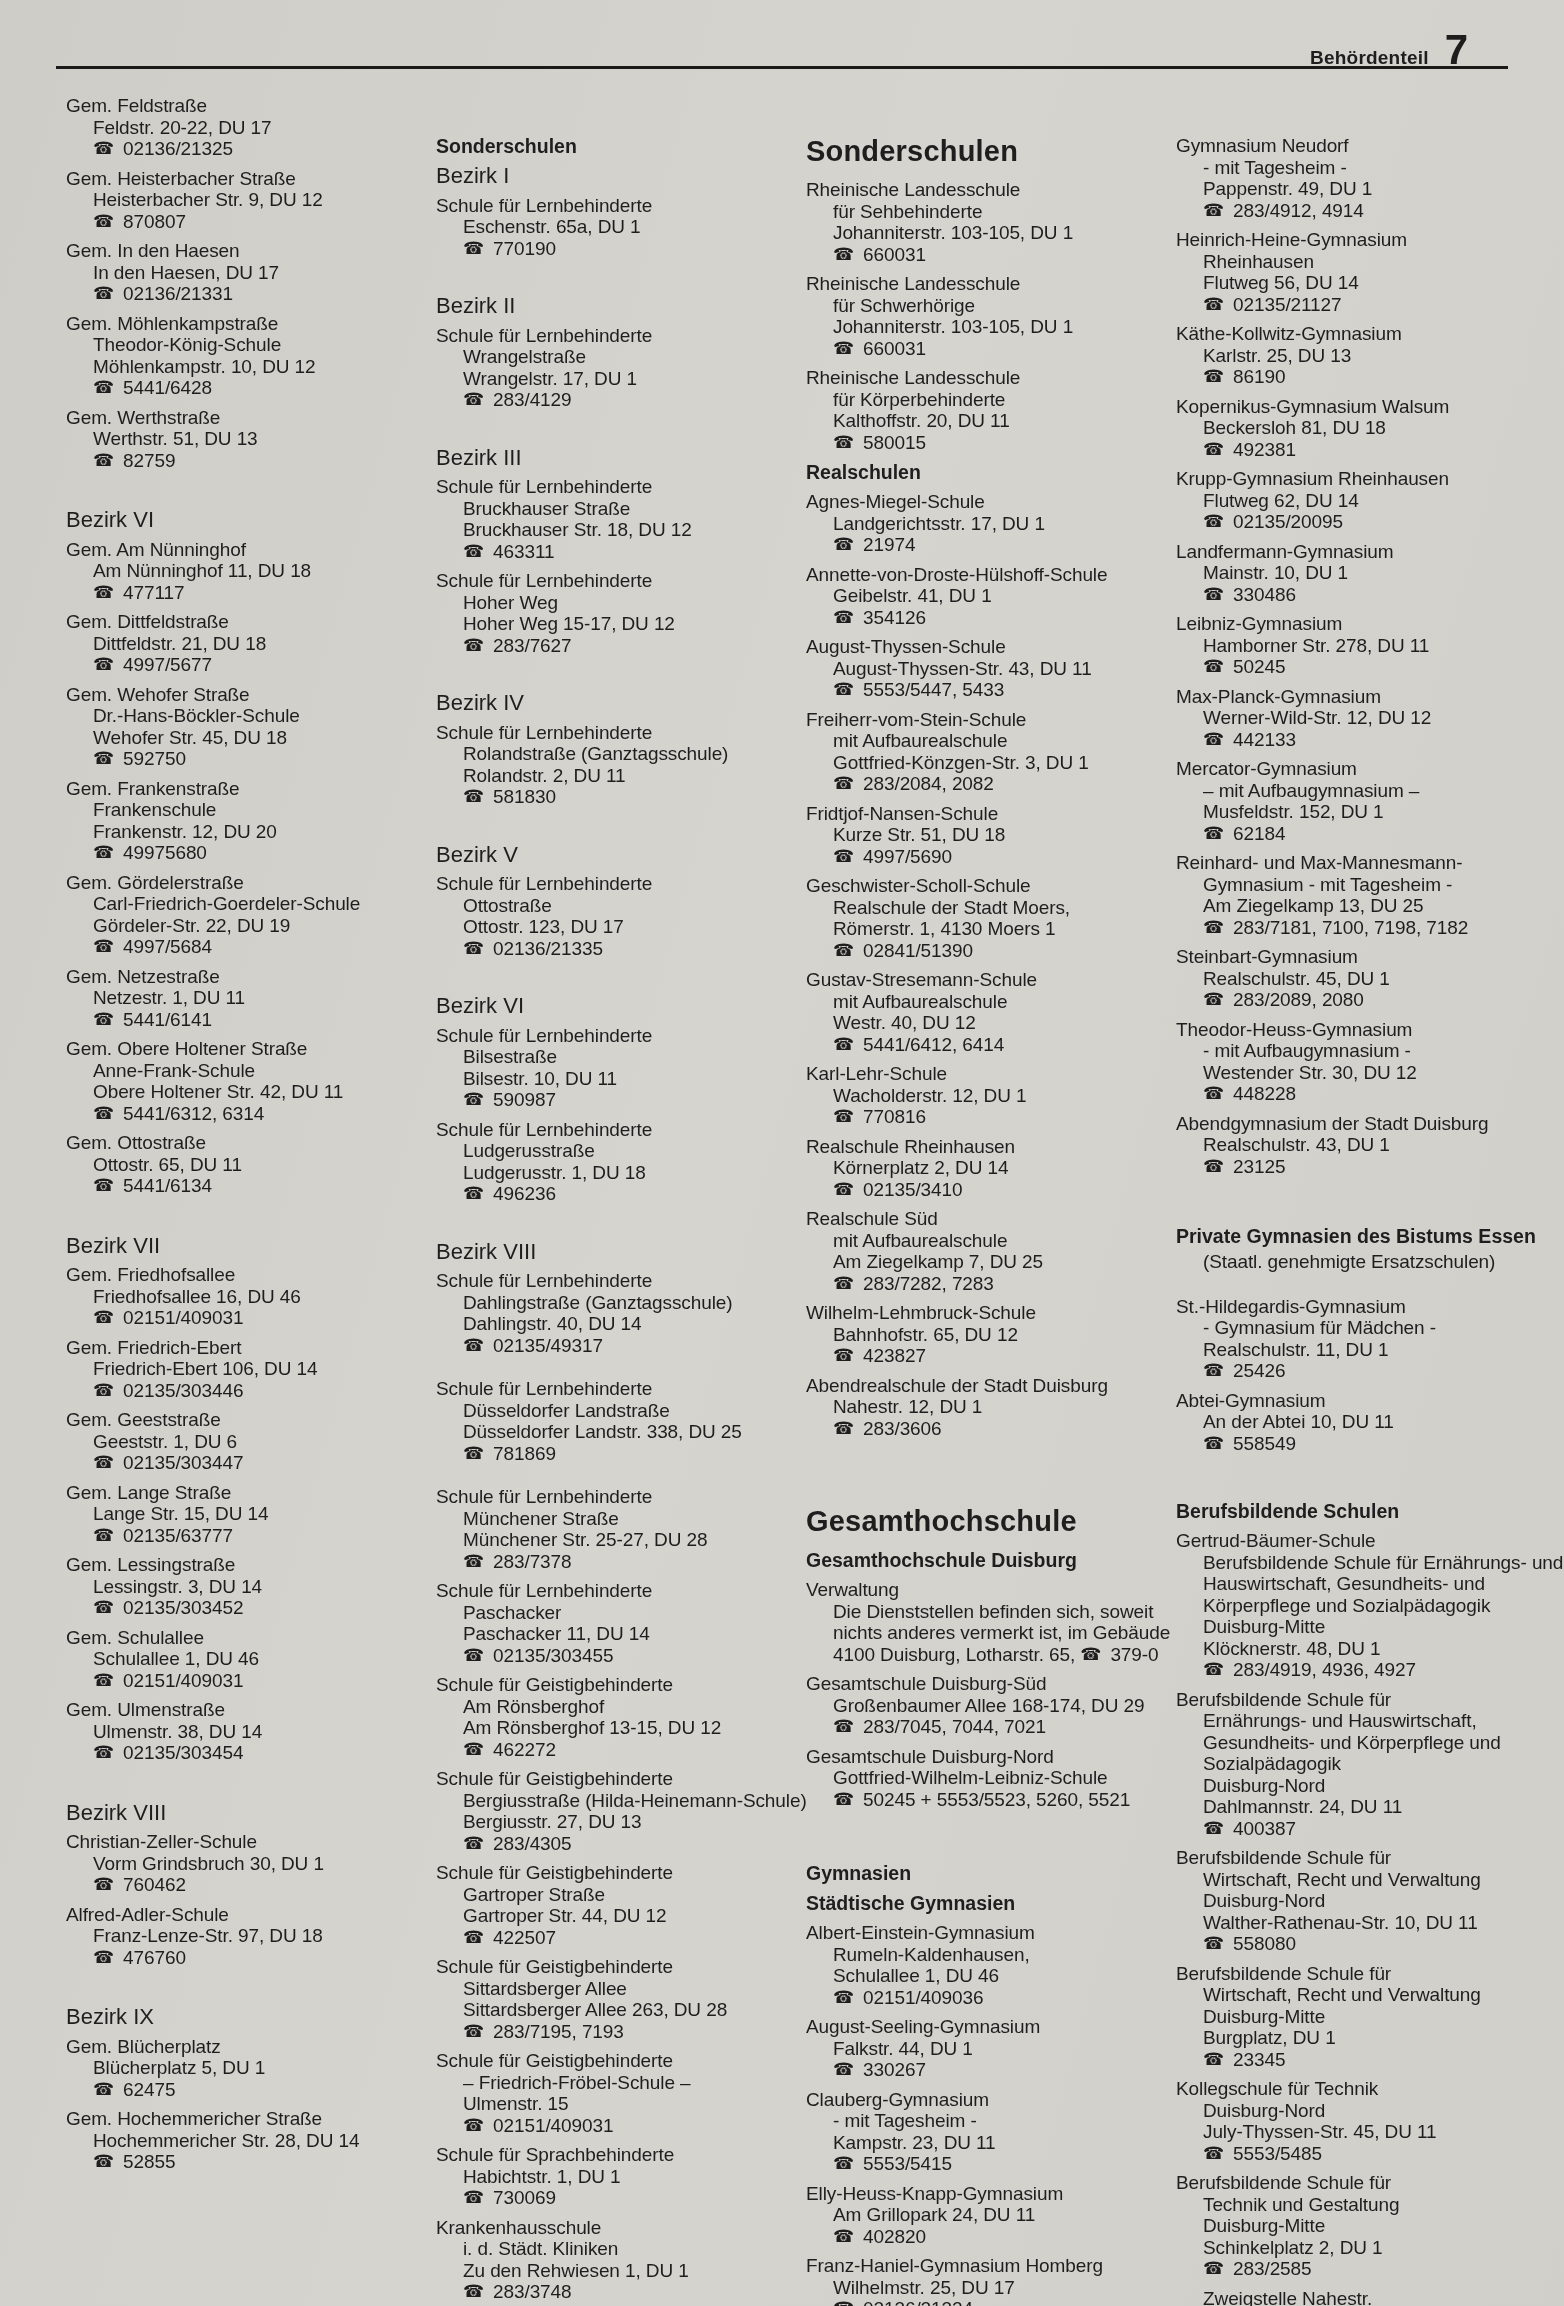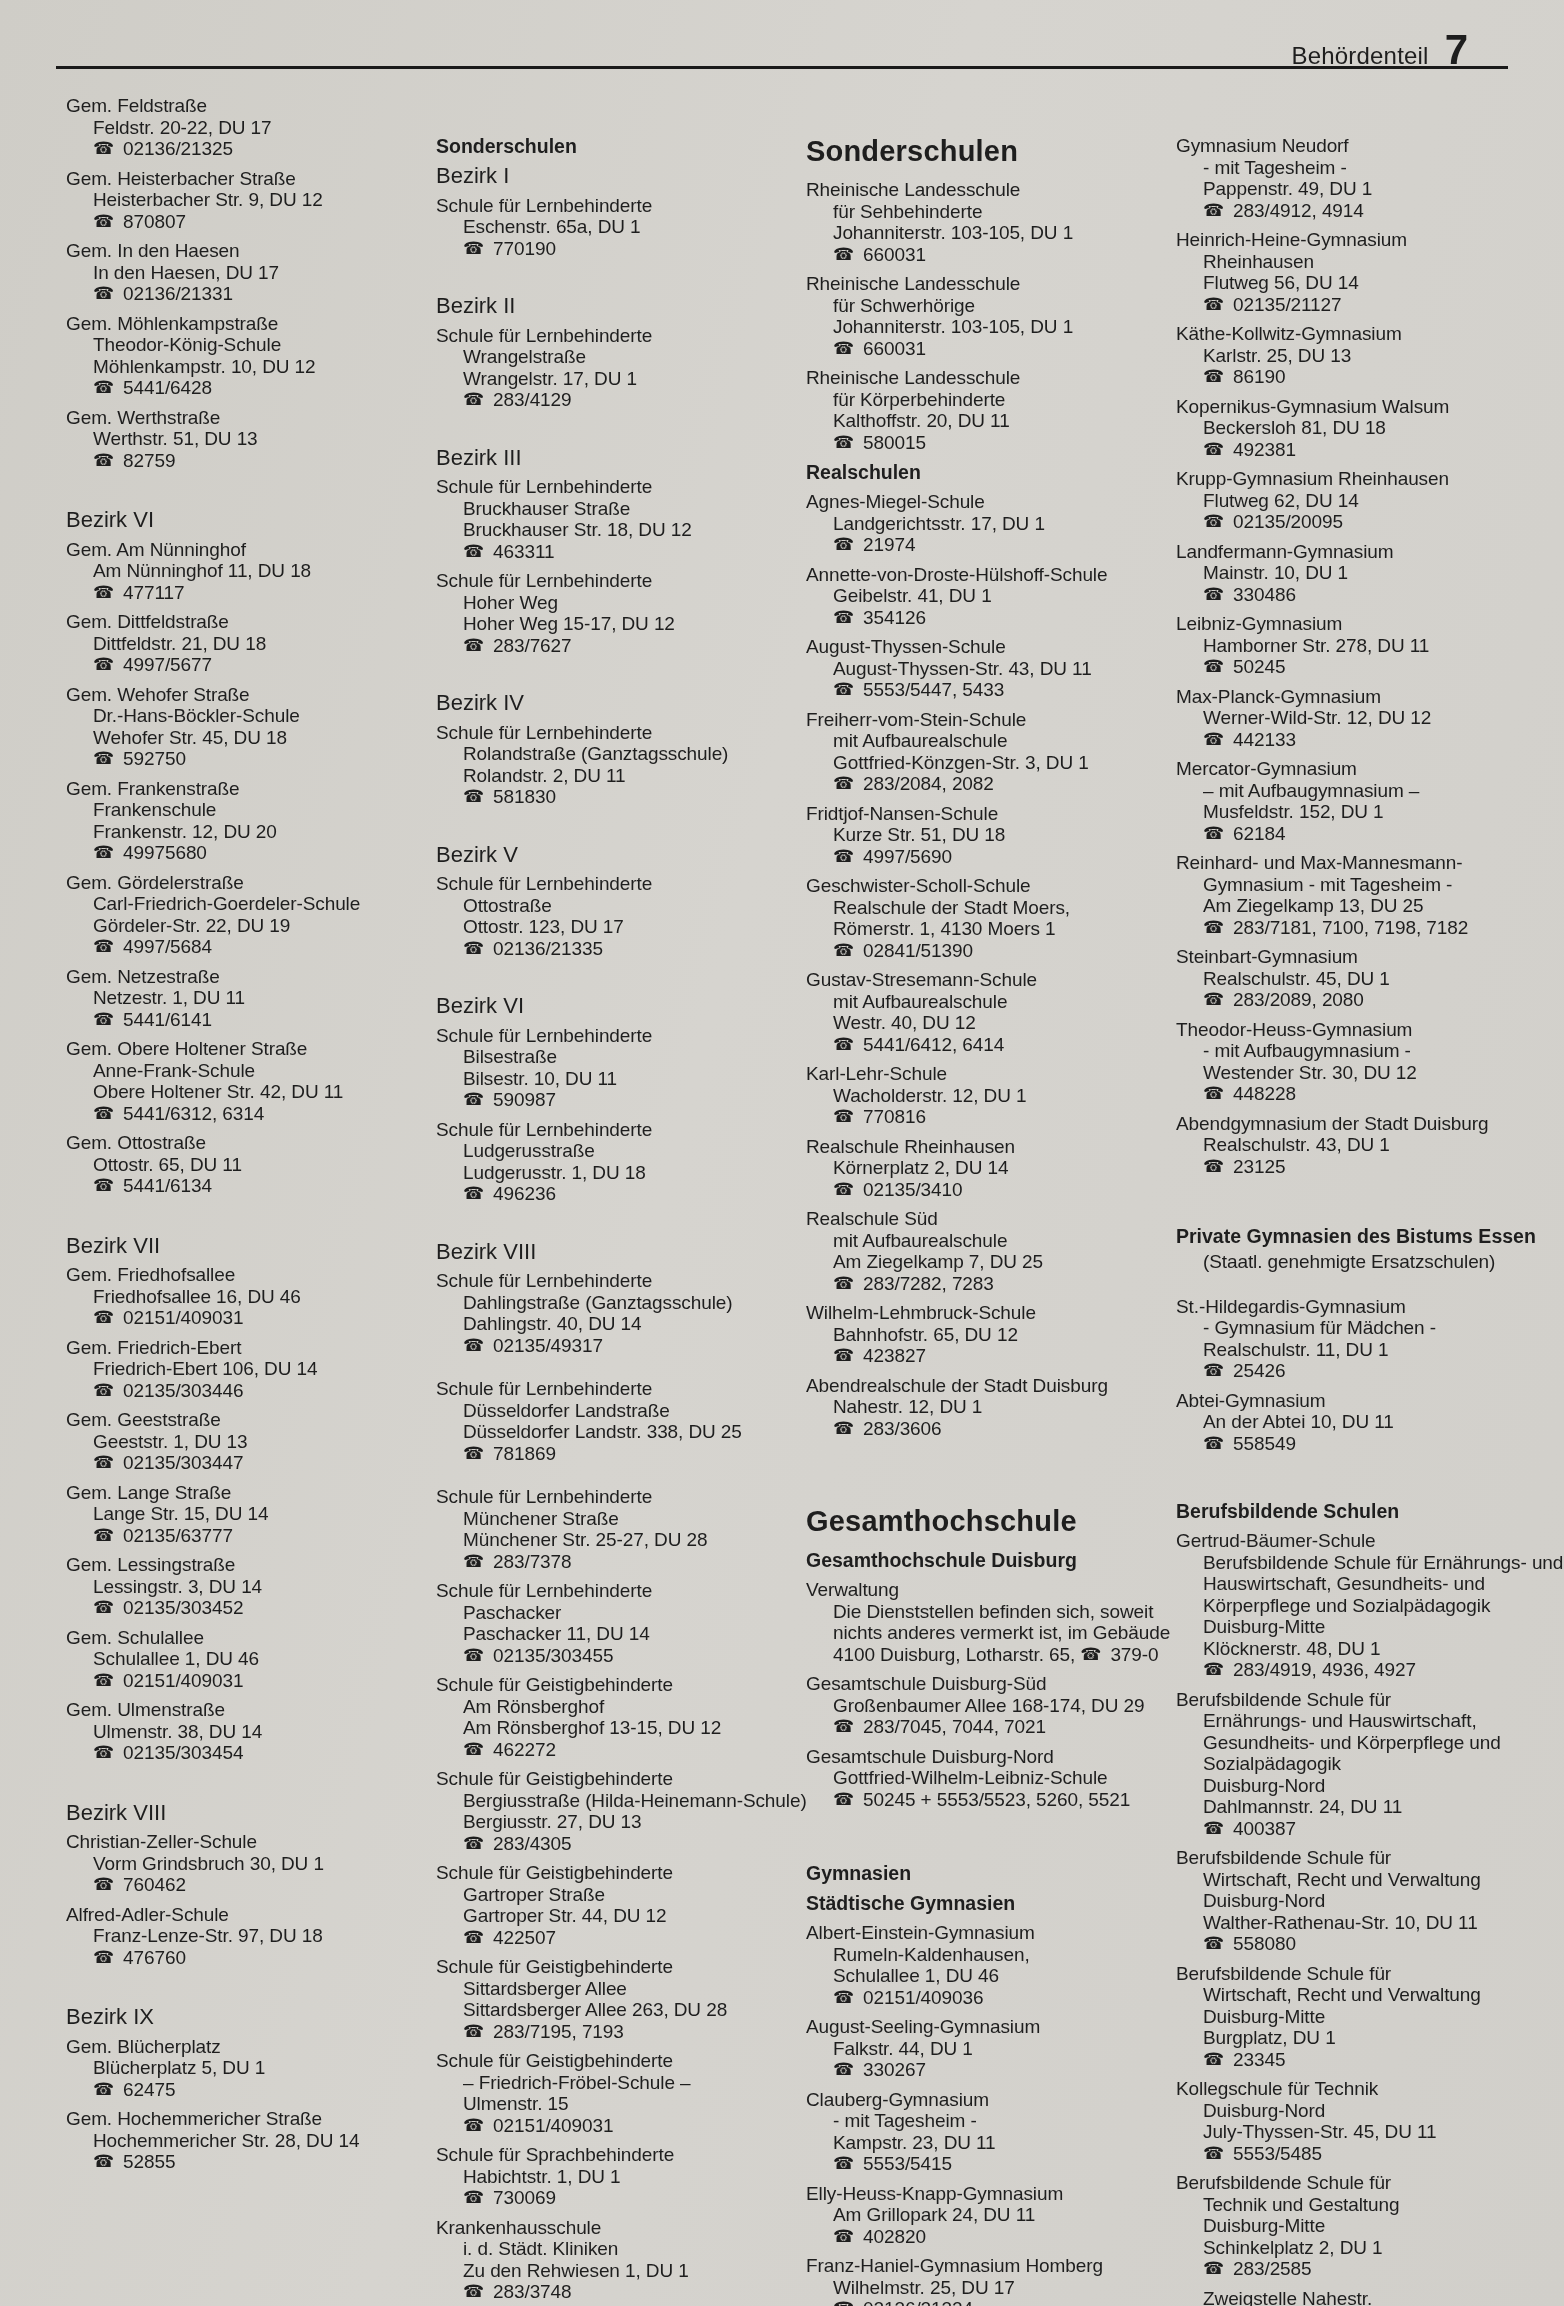--- a/index.html
+++ b/index.html
@@ -8,21 +8,21 @@
     background:linear-gradient(105deg,#cfcdc7 0%,#d6d4cf 45%,#d1cfca 100%);
     font-family:"Liberation Sans",sans-serif;
     color:#1e1e1e;
     overflow:hidden;
   }
   .page-header{
     height:60px;
     display:flex;justify-content:flex-end;align-items:baseline;
     padding:26px 96px 0 0;box-sizing:border-box;
   }
-  .page-header .title{font-size:24px;font-weight:normal;letter-spacing:.2px;margin-top:11px;}
+  .page-header .title{font-size:19px;font-weight:bold;letter-spacing:.2px;margin-top:11px;}
   .page-header .pagenum{font-size:42px;font-weight:bold;margin-left:16px;}
   .head-rule{
     border:0;border-top:3.5px solid #1a1a1a;
     margin:6px 56px 0 56px;
   }
   .cols{
     display:grid;
     grid-template-columns:1fr 1fr 1fr 1fr;
     column-gap:42px;
     padding:26px 60px 0 66px;
@@ -147,21 +147,21 @@
         <div class="line ind"><span>Friedhofsallee 16, DU 46</span></div>
         <div class="line ind"><span class="tel-icon">☎</span><span>02151/409031</span></div>
       </div>
       <div class="entry">
         <div class="line"><span>Gem. Friedrich-Ebert</span></div>
         <div class="line ind"><span>Friedrich-Ebert 106, DU 14</span></div>
         <div class="line ind"><span class="tel-icon">☎</span><span>02135/303446</span></div>
       </div>
       <div class="entry">
         <div class="line"><span>Gem. Geeststraße</span></div>
-        <div class="line ind"><span>Geeststr. 1, DU 13</span></div>
+        <div class="line ind"><span>Geeststr. 1, DU 6</span></div>
         <div class="line ind"><span class="tel-icon">☎</span><span>02135/303447</span></div>
       </div>
       <div class="entry">
         <div class="line"><span>Gem. Lange Straße</span></div>
         <div class="line ind"><span>Lange Str. 15, DU 14</span></div>
         <div class="line ind"><span class="tel-icon">☎</span><span>02135/63777</span></div>
       </div>
       <div class="entry">
         <div class="line"><span>Gem. Lessingstraße</span></div>
         <div class="line ind"><span>Lessingstr. 3, DU 14</span></div>

